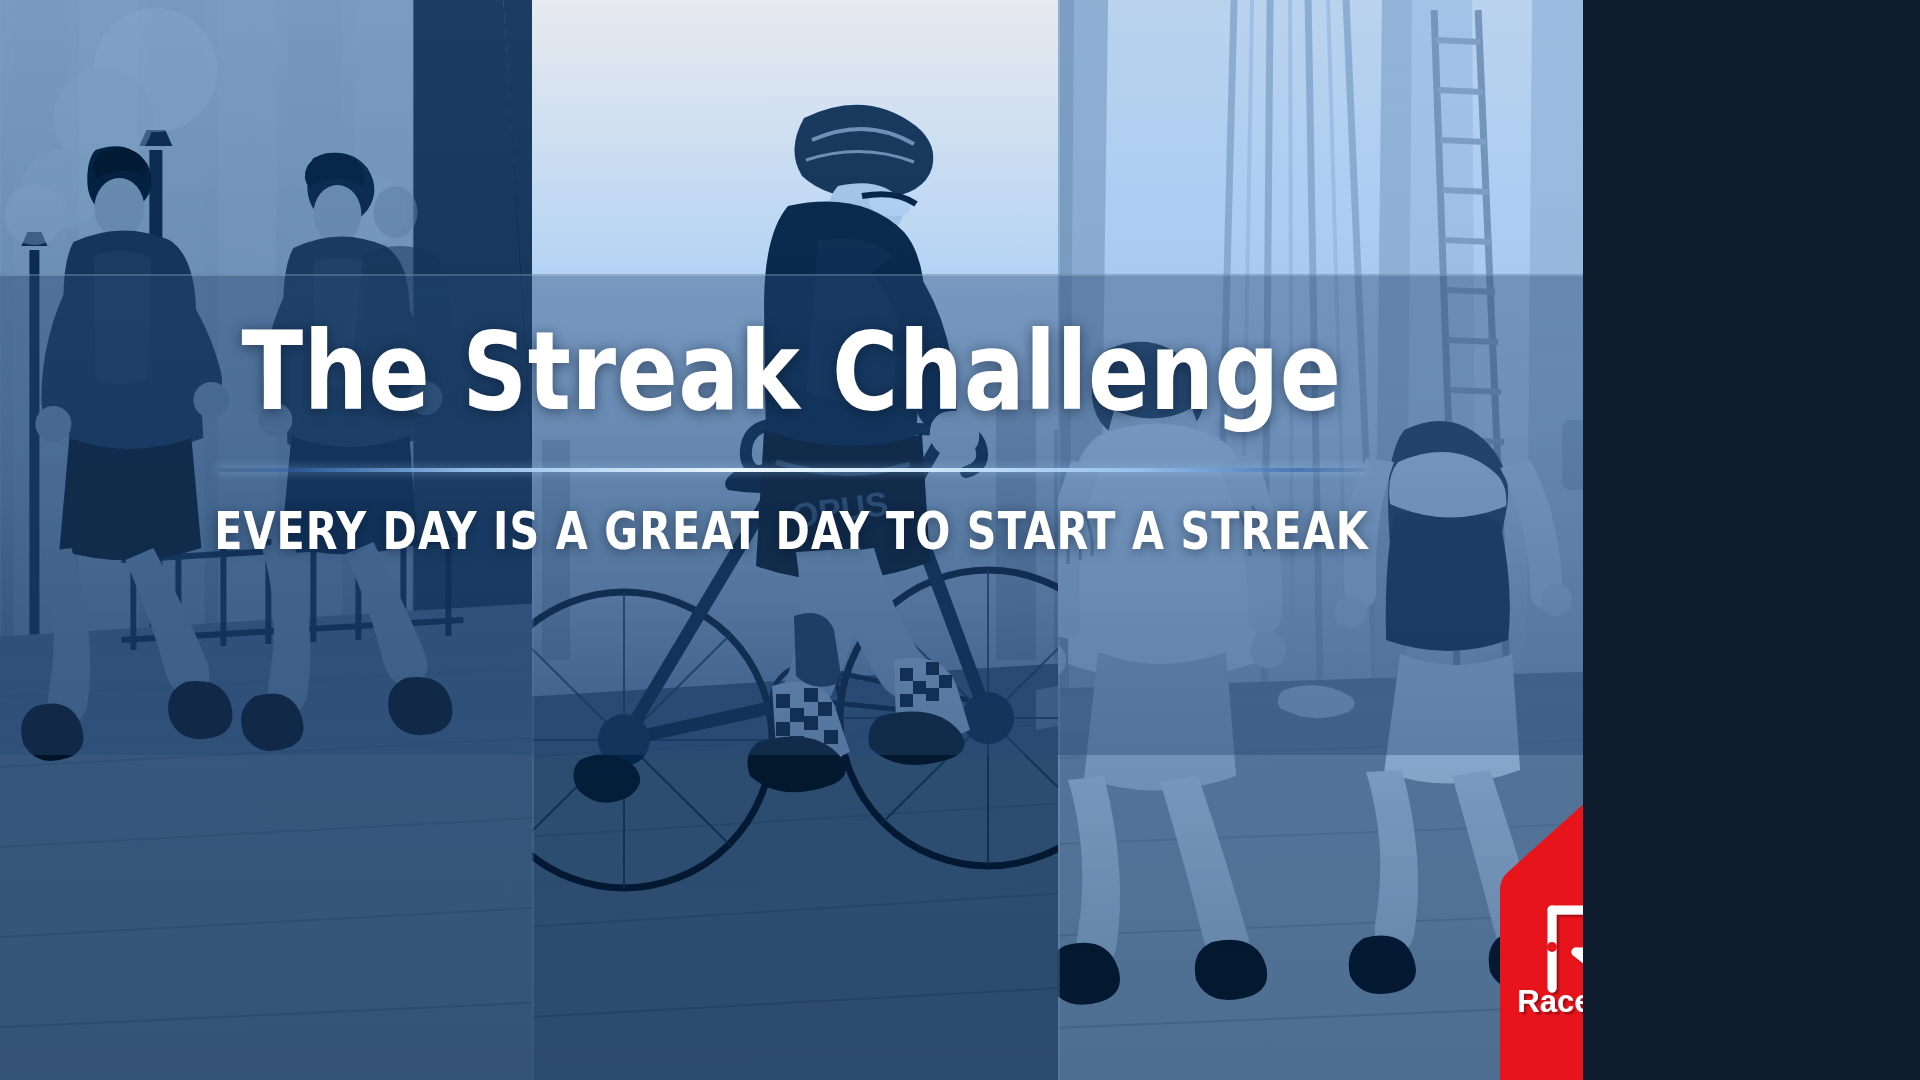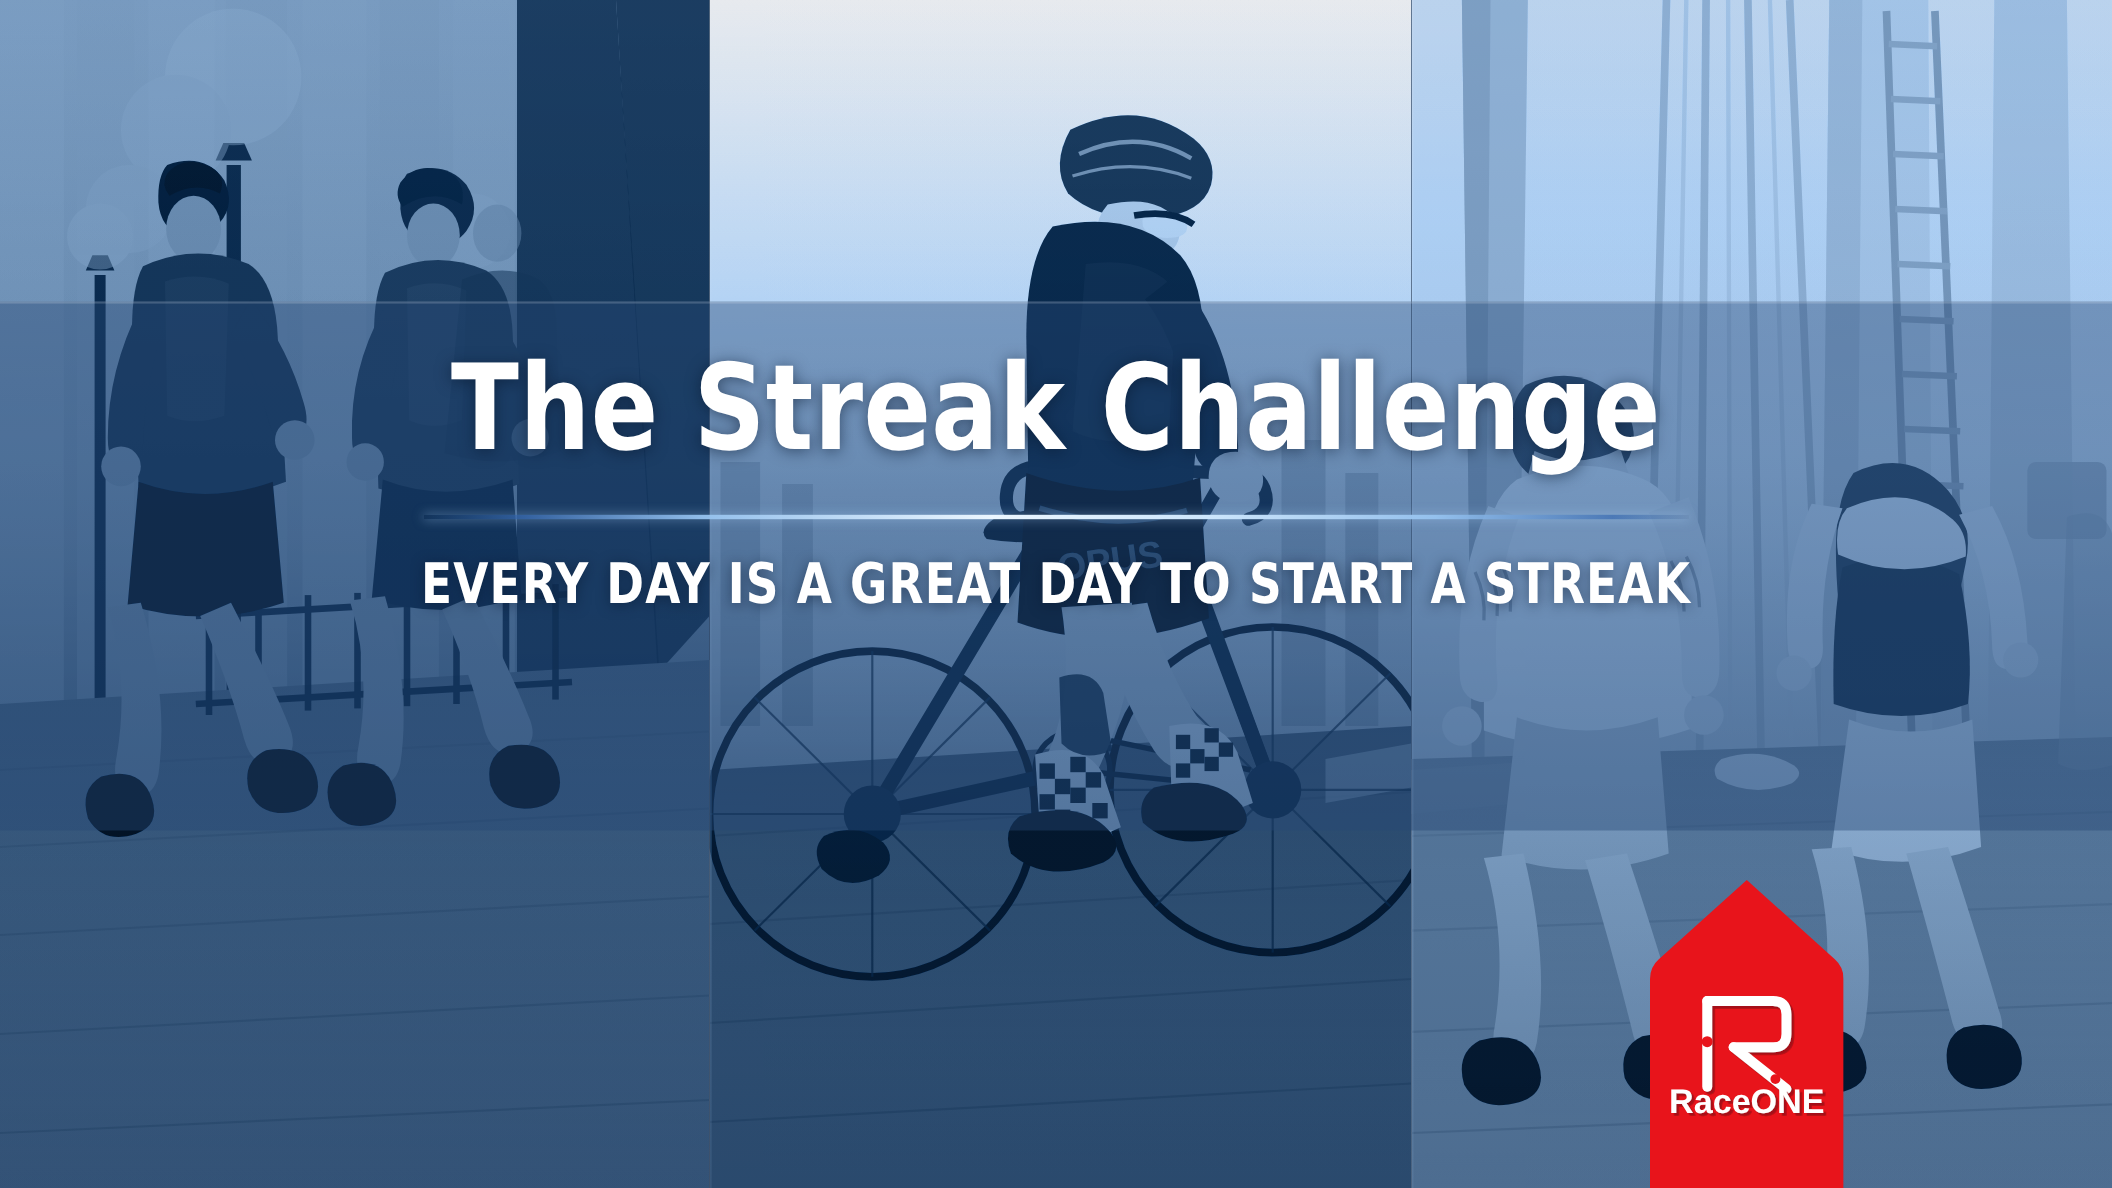--- a/index.html
+++ b/index.html
@@ -4,21 +4,21 @@
 <style>
   * { margin:0; padding:0; box-sizing:border-box; }
   html, body {
     width:1920px; height:1080px; overflow:hidden;
     background:#0f1c2e;
     font-family:"Liberation Sans", sans-serif;
   }
 
   #hero {
     position:relative;
-    width:1920px; height:1080px;
+    width:1583px; height:1080px;
     overflow:hidden;
   }
 
   
   .panels { position:absolute; inset:0; display:flex; }
   .panel { position:relative; height:1080px; overflow:hidden; }
   .panel-left   { width:645px; }
   .panel-center { width:638px; }
   .panel-right  { width:637px; }
   .panel svg { position:absolute; inset:0; width:100%; height:100%; display:block; }

